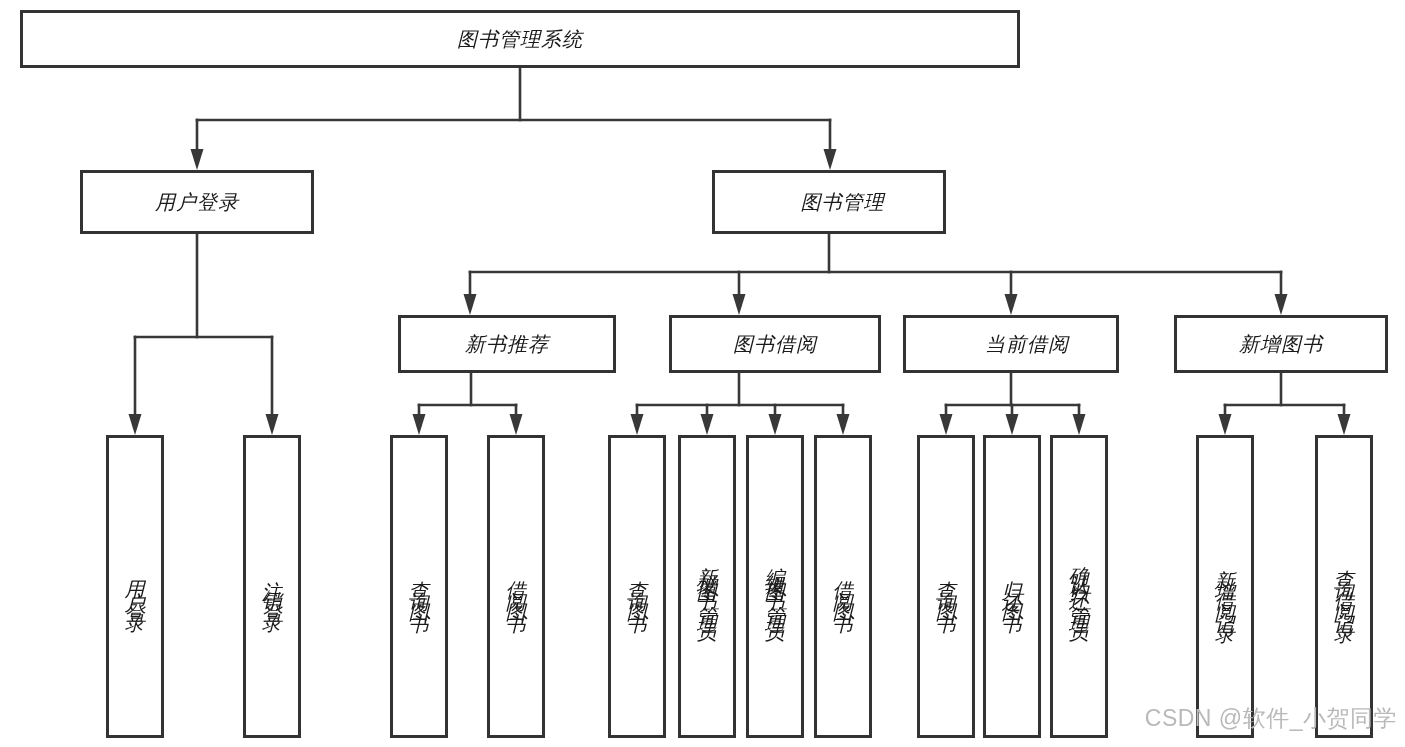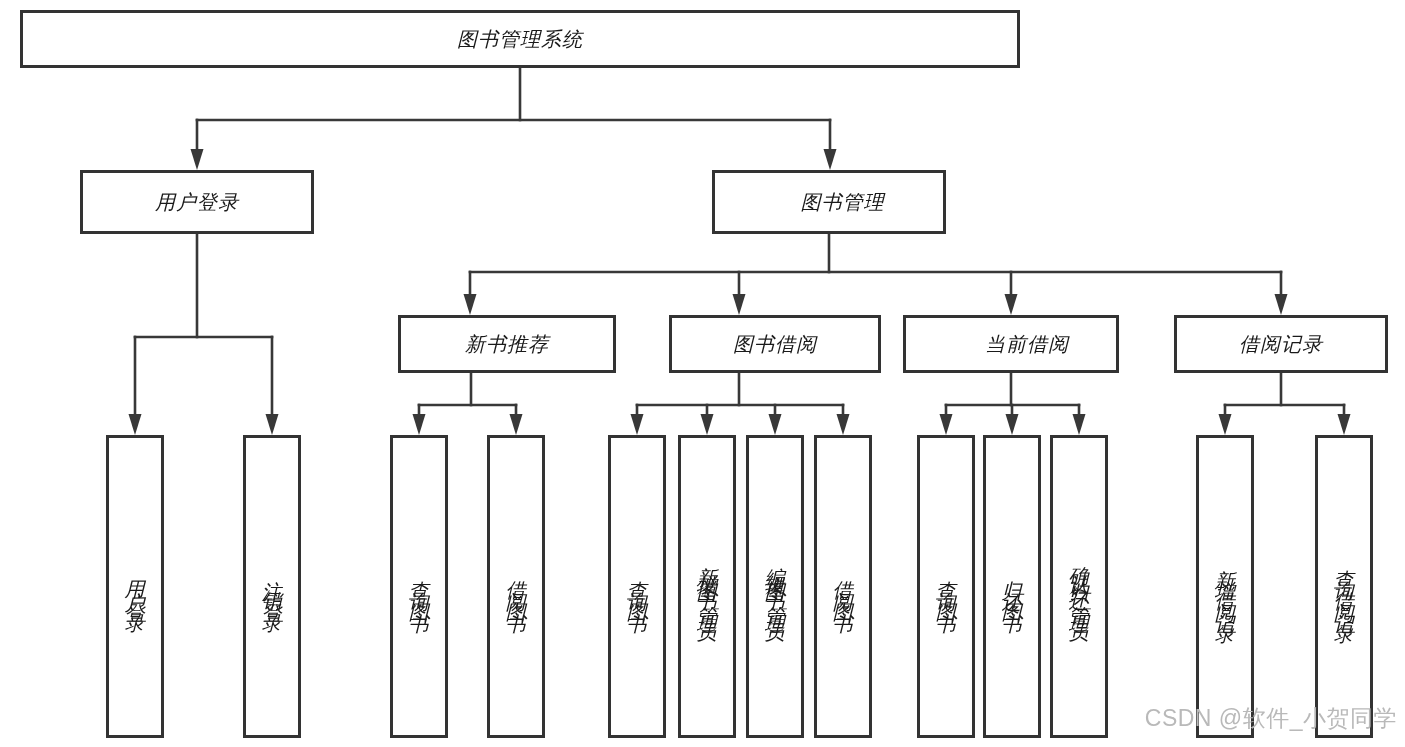--- a/index.html
+++ b/index.html
@@ -152,21 +152,21 @@
   <div class="box" style="left:362px; top:315px; width:218px; height:58px;margin-left:36px;">
     <span class="label">新书推荐</span>
   </div>
   <div class="box" style="left:633px; top:315px; width:212px; height:58px;margin-left:36px;">
     <span class="label">图书借阅</span>
   </div>
   <div class="box" style="left:903px; top:315px; width:216px; height:58px;padding-left:32px;">
     <span class="label">当前借阅</span>
   </div>
   <div class="box" style="left:1174px; top:315px; width:214px; height:58px;">
-    <span class="label">借阅记录</span>
+    <span class="label">新增图书</span>
   </div>
 
   <div class="box vbox" style="left:106px;">
     <span class="vlabel">用户登录</span>
   </div>
   <div class="box vbox" style="left:243px;">
     <span class="vlabel">注销登录</span>
   </div>
 
   <div class="box vbox" style="left:390px;">

